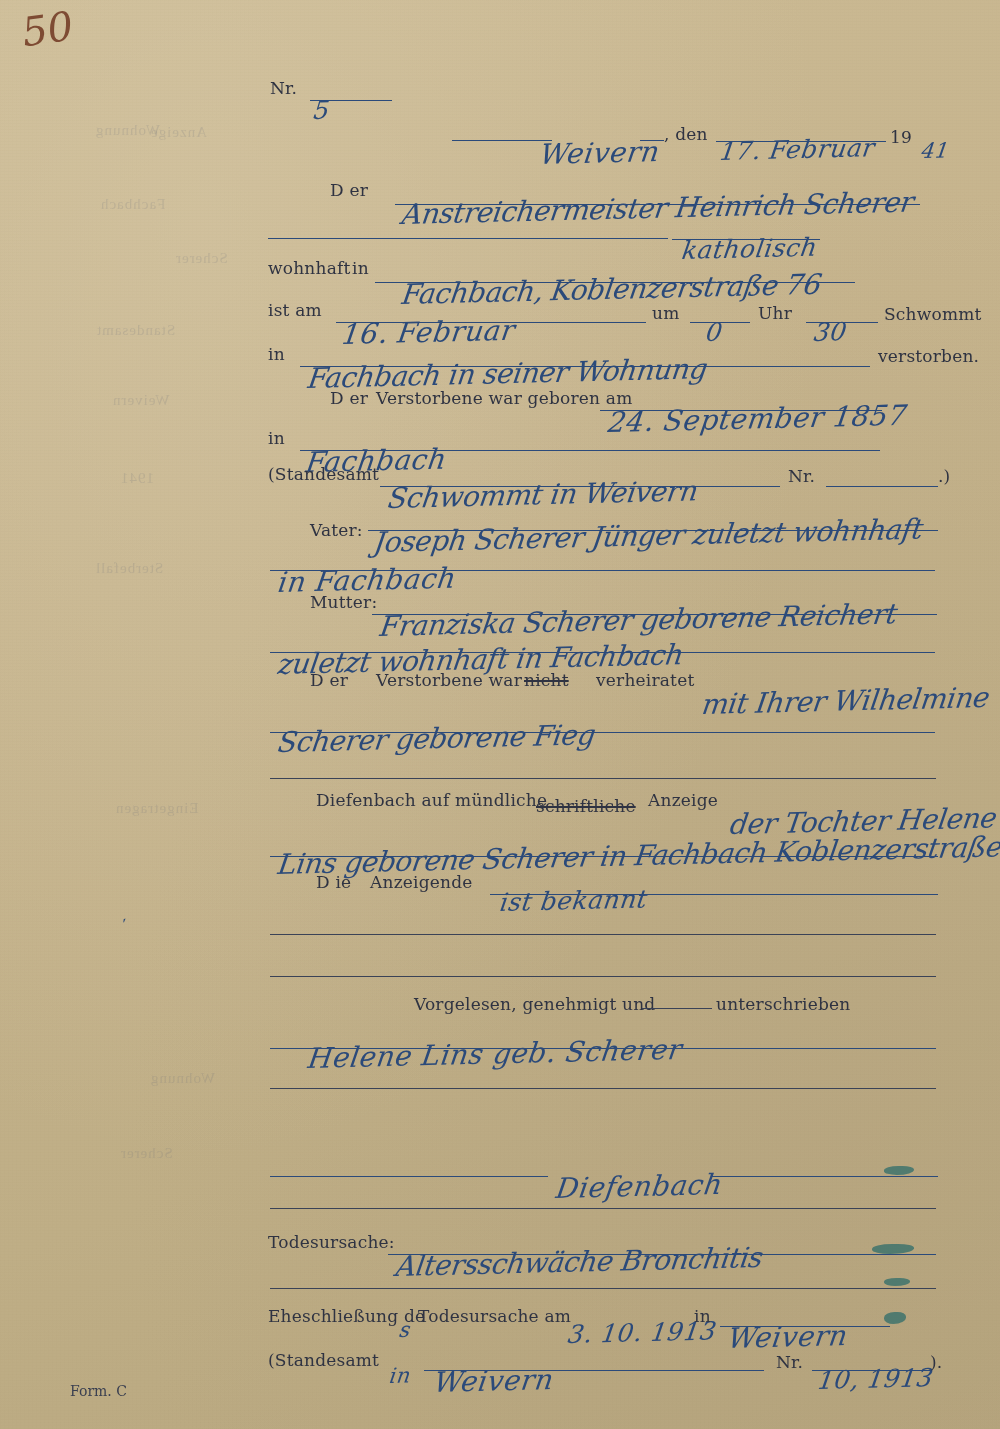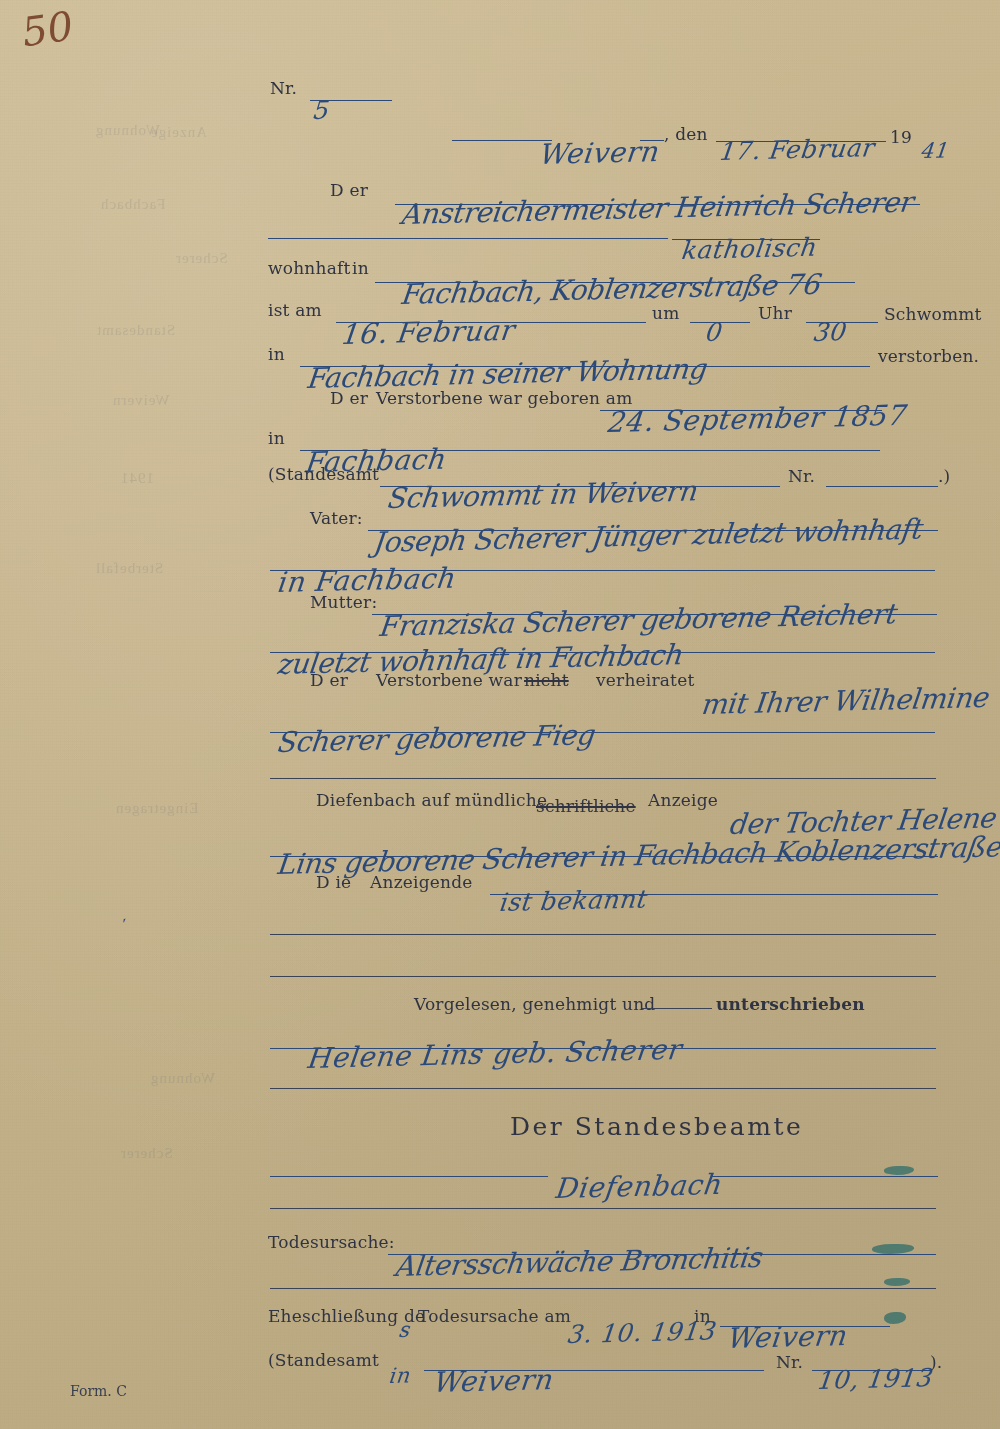--- a/index.html
+++ b/index.html
@@ -194,21 +194,21 @@
   <div class="hand lg" style="left:304px; top:446px;">Fachbach</div>
   <div class="rule ink" style="left:300px; top:450px; width:580px;"></div>
 
   <div class="printed" style="left:268px; top:464px;">(Standesamt</div>
   <div class="hand lg tight" style="left:386px; top:482px;">Schwommt in Weivern</div>
   <div class="rule ink" style="left:380px; top:486px; width:400px;"></div>
   <div class="printed" style="left:788px; top:466px;">Nr.</div>
   <div class="rule ink" style="left:826px; top:486px; width:112px;"></div>
   <div class="printed" style="left:938px; top:466px;">.)</div>
 
-  <div class="printed" style="left:310px; top:508px;">Vater:</div>
+  <div class="printed" style="left:310px; top:520px;">Vater:</div>
   <div class="hand lg tight" style="left:372px; top:526px;">Joseph Scherer Jünger zuletzt wohnhaft</div>
   <div class="rule ink" style="left:368px; top:530px; width:570px;"></div>
   <div class="hand lg" style="left:276px; top:566px;">in Fachbach</div>
   <div class="rule ink" style="left:270px; top:570px; width:210px;"></div>
   <div class="rule ink" style="left:480px; top:570px; width:455px;"></div>
 
   <div class="printed" style="left:310px; top:592px;">Mutter:</div>
   <div class="hand lg tight" style="left:378px; top:610px;">Franziska Scherer geborene Reichert</div>
   <div class="rule ink" style="left:372px; top:614px; width:505px;"></div>
   <div class="rule ink" style="left:877px; top:614px; width:60px;"></div>
@@ -237,29 +237,28 @@
   <div class="printed" style="left:316px; top:872px;">D ie</div>
   <div class="printed" style="left:370px; top:872px;">Anzeigende</div>
   <div class="hand" style="left:498px; top:888px;">ist bekannt</div>
   <div class="rule ink" style="left:490px; top:894px; width:448px;"></div>
 
   <div class="rule" style="left:270px; top:934px; width:666px;"></div>
   <div class="rule" style="left:270px; top:976px; width:666px;"></div>
 
   <div class="printed" style="left:414px; top:994px;">Vorgelesen, genehmigt und</div>
   <div class="rule" style="left:642px; top:1008px; width:70px;"></div>
-  <div class="printed" style="left:716px; top:994px;font-weight:bold;">unterschrieben</div>
+  <div class="printed" style="left:716px; top:994px;">unterschrieben</div>
 
   <div class="hand lg" style="left:306px; top:1042px;">Helene Lins geb. Scherer</div>
   <div class="rule ink" style="left:270px; top:1048px; width:404px;"></div>
   <div class="rule ink" style="left:674px; top:1048px; width:262px;"></div>
 
   <div class="rule" style="left:270px; top:1088px; width:666px;"></div>
 
-  <div class="printed big" style="left:510px; top:1112px;">Der Standesbeamte</div>
   <div class="hand lg" style="left:554px; top:1172px;">Diefenbach</div>
   <div class="rule ink" style="left:270px; top:1176px; width:278px;"></div>
   <div class="rule ink" style="left:712px; top:1176px; width:226px;"></div>
   <div class="blot" style="left:884px; top:1166px; width:30px; height:9px;"></div>
 
   <div class="rule" style="left:270px; top:1208px; width:666px;"></div>
 
   <div class="printed" style="left:268px; top:1232px;">Todesursache:</div>
   <div class="hand lg tight" style="left:394px; top:1250px;">Altersschwäche Bronchitis</div>
   <div class="rule ink" style="left:388px; top:1254px; width:548px;"></div>

